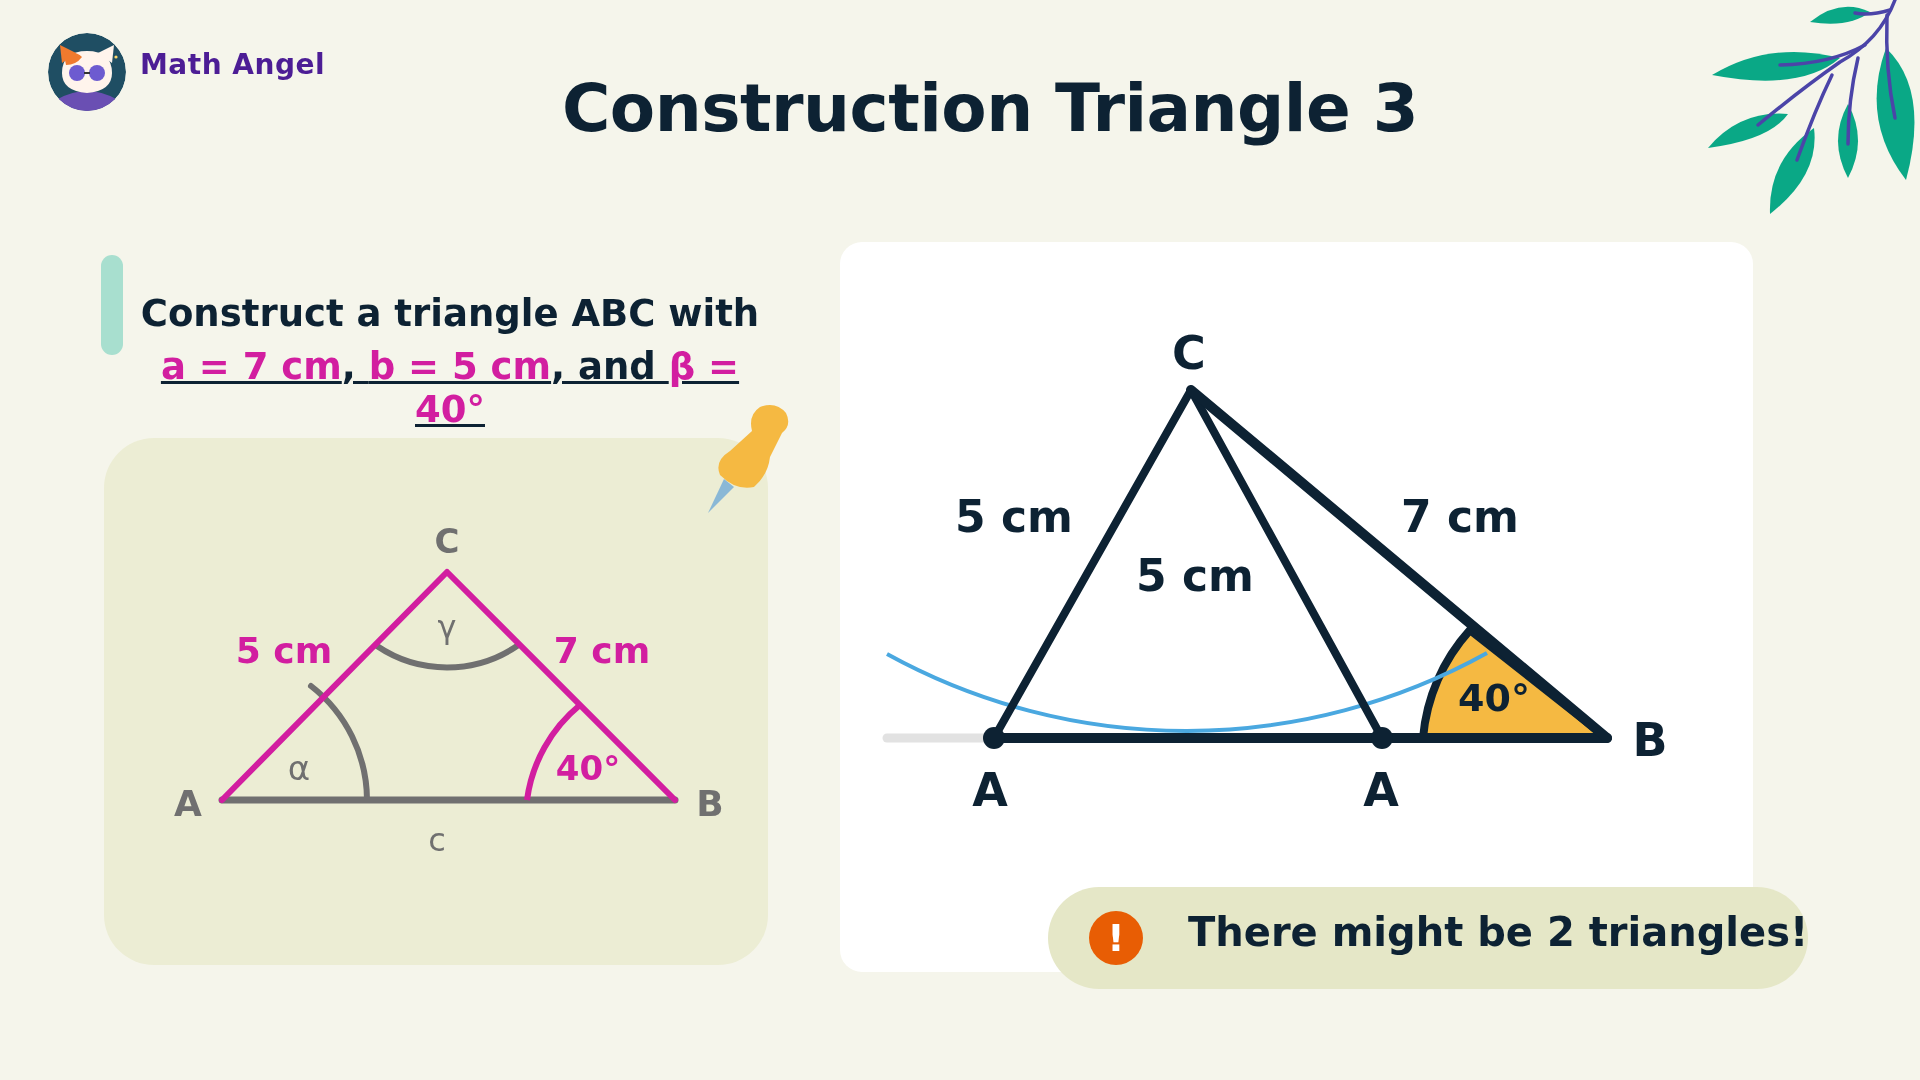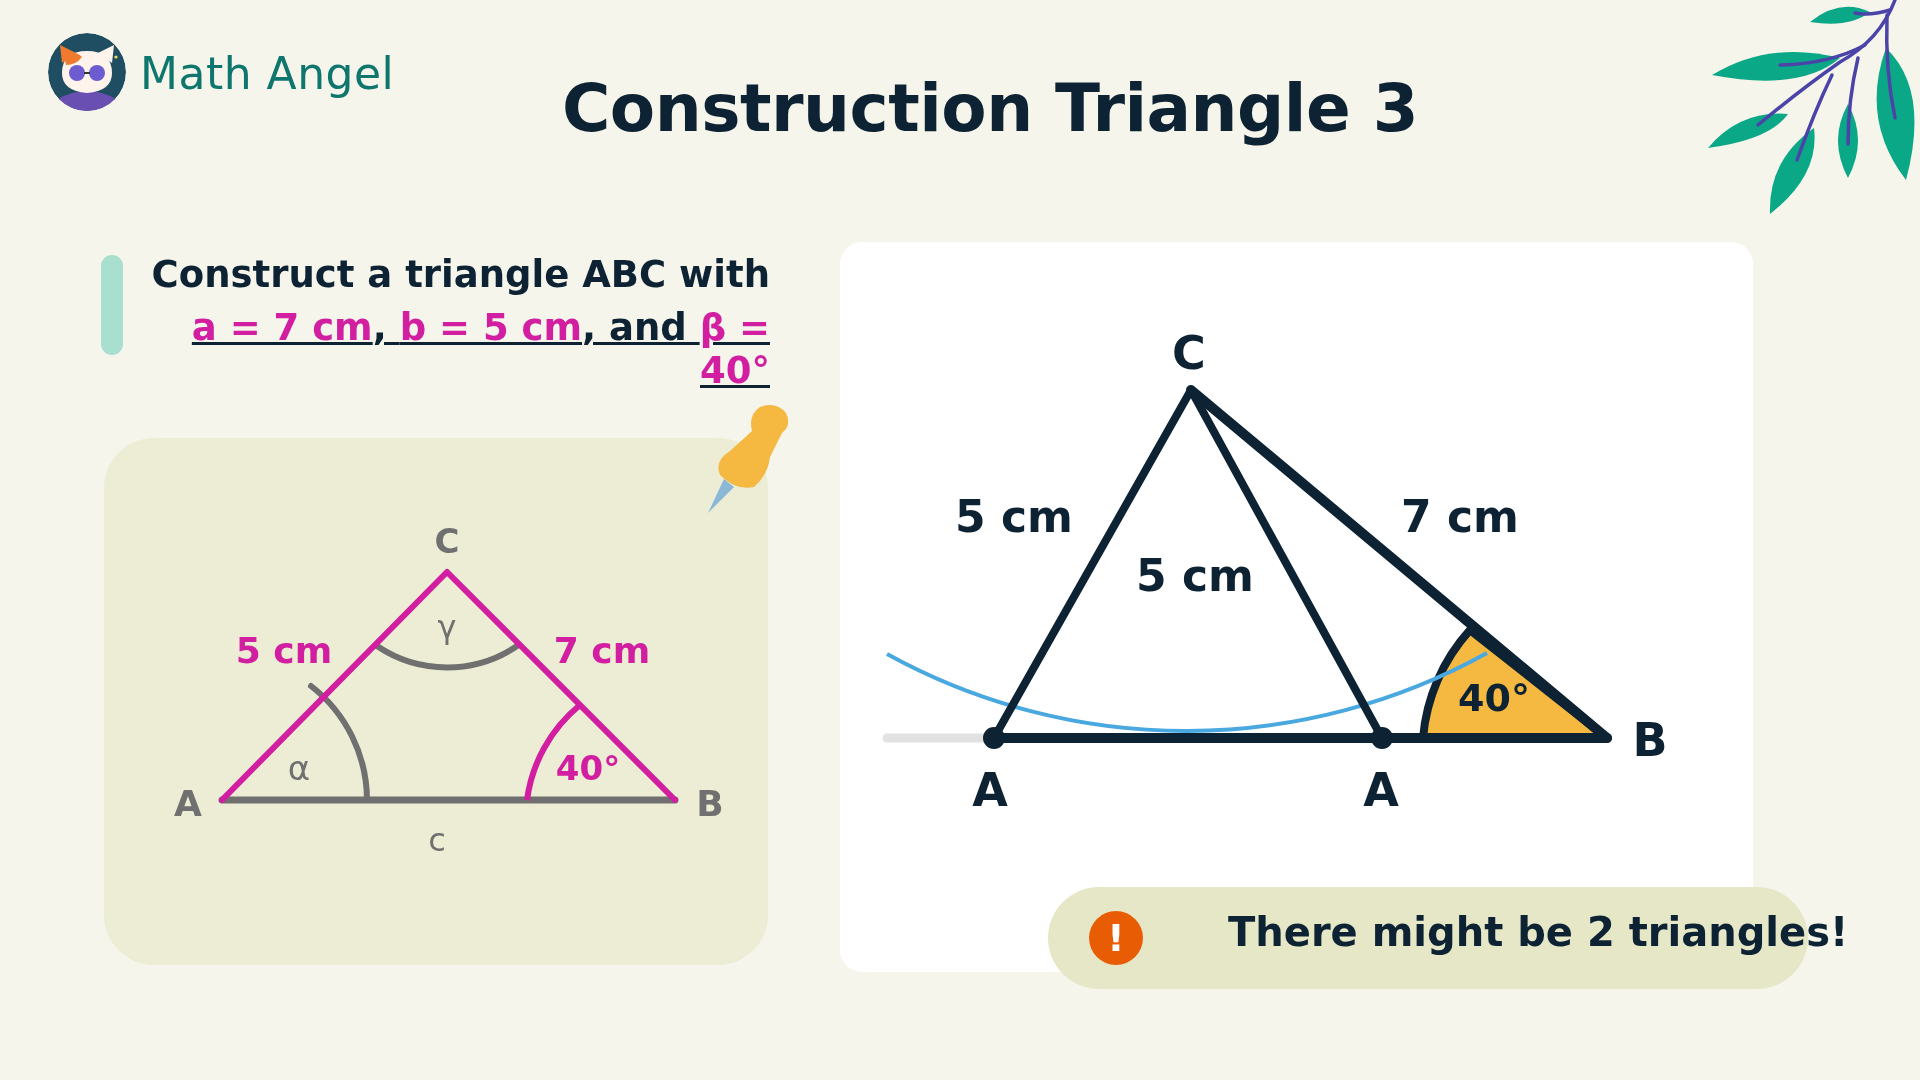--- a/index.html
+++ b/index.html
@@ -4,35 +4,35 @@
   <style>
     html, body { margin: 0; padding: 0; }
     body {
       width: 1920px; height: 1080px; overflow: hidden;
       background: #f5f5eb; position: relative;
       font-family: "DejaVu Sans", "Liberation Sans", sans-serif;
       color: #0d2233;
     }
     .abs { position: absolute; }
     .logo { left: 48px; top: 33px; width: 78px; height: 78px; border-radius: 50%; overflow: hidden; }
-    .brand { left: 140px; top: 48px; font-size: 44px; font-weight: normal; color: #0f766e; letter-spacing: 0.5px; }
+    .brand { left: 140px; top: 48px; font-size: 28px; font-weight: bold; color: #4c1d95; letter-spacing: 0.5px; }
     .title { left: 0; width: 1980px; top: 70px; text-align: center; font-size: 66px; font-weight: bold; color: #0d2233; letter-spacing: -0.5px; }
     .leaves { left: 1690px; top: 0; width: 230px; height: 220px; }
     .accent-bar { left: 101px; top: 255px; width: 22px; height: 100px; border-radius: 11px; background: #a8dfcf; }
-    .instr { left: 130px; width: 640px; text-align: right; font-size: 37px; font-weight: bold; }
+    .instr { left: 130px; width: 640px; text-align: center; font-size: 37px; font-weight: bold; margin-top: 39px; }
     .instr.l1 { top: 253px; }
     .instr.l2 { top: 306px; text-decoration: underline; }
     .mag { color: #d21ea0; }
     .panel-left { left: 104px; top: 438px; width: 664px; height: 527px; border-radius: 50px; background: #ecedd4; }
     .card-right { left: 840px; top: 242px; width: 913px; height: 730px; border-radius: 22px; background: #ffffff; }
     .pin { left: 690px; top: 395px; width: 110px; height: 130px; }
     .svg-layer { left: 0; top: 0; width: 1920px; height: 1080px; }
     .pill { left: 1048px; top: 887px; width: 760px; height: 102px; border-radius: 51px; background: #e5e7c7; }
     .alert-icon { left: 1089px; top: 911px; width: 54px; height: 54px; border-radius: 50%; background: #e85d04; color: #fff; font-weight: bold; font-size: 38px; text-align: center; line-height: 54px; }
-    .pill-text { left: 1188px; top: 909px; font-size: 40px; font-weight: bold; color: #0d2233; white-space: nowrap; margin-left: 40px; }
+    .pill-text { left: 1188px; top: 909px; font-size: 40px; font-weight: bold; color: #0d2233; white-space: nowrap; }
     .lbl { position: absolute; font-weight: bold; white-space: nowrap; transform: translate(-50%, -50%); }
   </style>
 </head>
 <body>
 
 <div class="abs logo">
   <svg width="78" height="78" viewBox="0 0 78 78">
     <circle cx="39" cy="39" r="39" fill="#1f4e63"></circle>
     <path d="M10 66 Q39 50 68 66 L68 78 L10 78 Z" fill="#6a4fb3"></path>
     <path d="M14 40 Q14 18 39 18 Q64 18 64 40 Q64 58 39 60 Q14 58 14 40 Z" fill="#fff4ec"></path>

